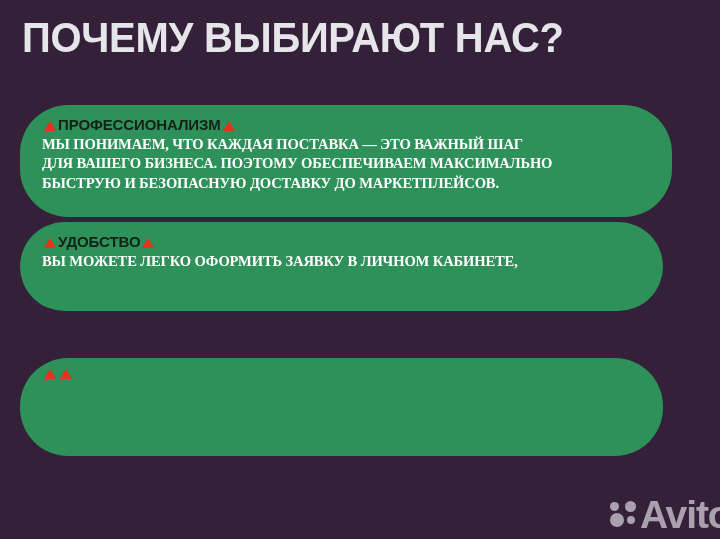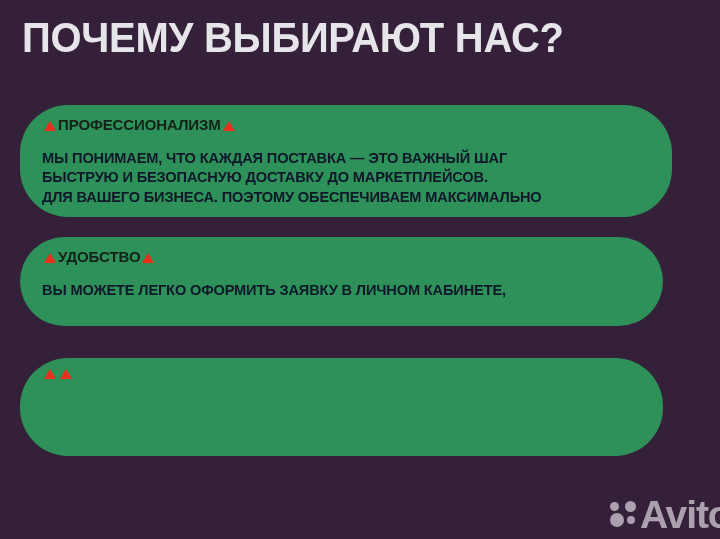--- a/index.html
+++ b/index.html
@@ -40,21 +40,21 @@
   }
 
   
   .card {
     position: absolute;
     background: #2E9159;
     border-radius: 48px;
     box-sizing: border-box;
   }
   #card-0 { left: 20px; top: 105px; width: 652px; height: 112px; }
-  #card-1 { left: 20px; top: 237px; width: 643px; height: 89px; }
+  #card-1 { left: 20px; top: 222px; width: 643px; height: 89px; }
   #card-2 { left: 20px; top: 358px; width: 643px; height: 98px; }
 
   .card-inner {
     position: absolute;
     left: 22px;
     top: 10px;
     right: 18px;
   }
 
   .card-heading {
@@ -79,24 +79,25 @@
     margin: 0 2px;
     position: relative;
     top: 1px;
     flex: none;
   }
 
   .card-body {
     font-size: 14.6px;
     line-height: 19.3px;
     font-weight: 700;
-    color: #0f172a;
+    color: #ffffff;
     letter-spacing: -0.15px;
     white-space: nowrap;
-    margin-top: 15px;
+    margin-top: 1px;
+    font-family: Liberation Serif, serif;
   }
   .card-body .line { display: block; }
 
   
   #avito-watermark {
     position: absolute;
     left: 610px;
     top: 500px;
     display: flex;
     align-items: center;
@@ -137,22 +138,22 @@
 
   <div class="card" id="card-0">
     <div class="card-inner">
       <div class="card-heading">
         <span class="tri"></span>
         <span>ПРОФЕССИОНАЛИЗМ</span>
         <span class="tri"></span>
       </div>
       <div class="card-body">
         <span class="line">МЫ ПОНИМАЕМ, ЧТО КАЖДАЯ ПОСТАВКА — ЭТО ВАЖНЫЙ ШАГ</span>
+        <span class="line">ДЛЯ ВАШЕГО БИЗНЕСА. ПОЭТОМУ ОБЕСПЕЧИВАЕМ МАКСИМАЛЬНО</span>
         <span class="line">БЫСТРУЮ И БЕЗОПАСНУЮ ДОСТАВКУ ДО МАРКЕТПЛЕЙСОВ.</span>
-        <span class="line">ДЛЯ ВАШЕГО БИЗНЕСА. ПОЭТОМУ ОБЕСПЕЧИВАЕМ МАКСИМАЛЬНО</span>
       </div>
     </div>
   </div>
 
   <div class="card" id="card-1">
     <div class="card-inner">
       <div class="card-heading">
         <span class="tri"></span>
         <span>УДОБСТВО</span>
         <span class="tri"></span>

